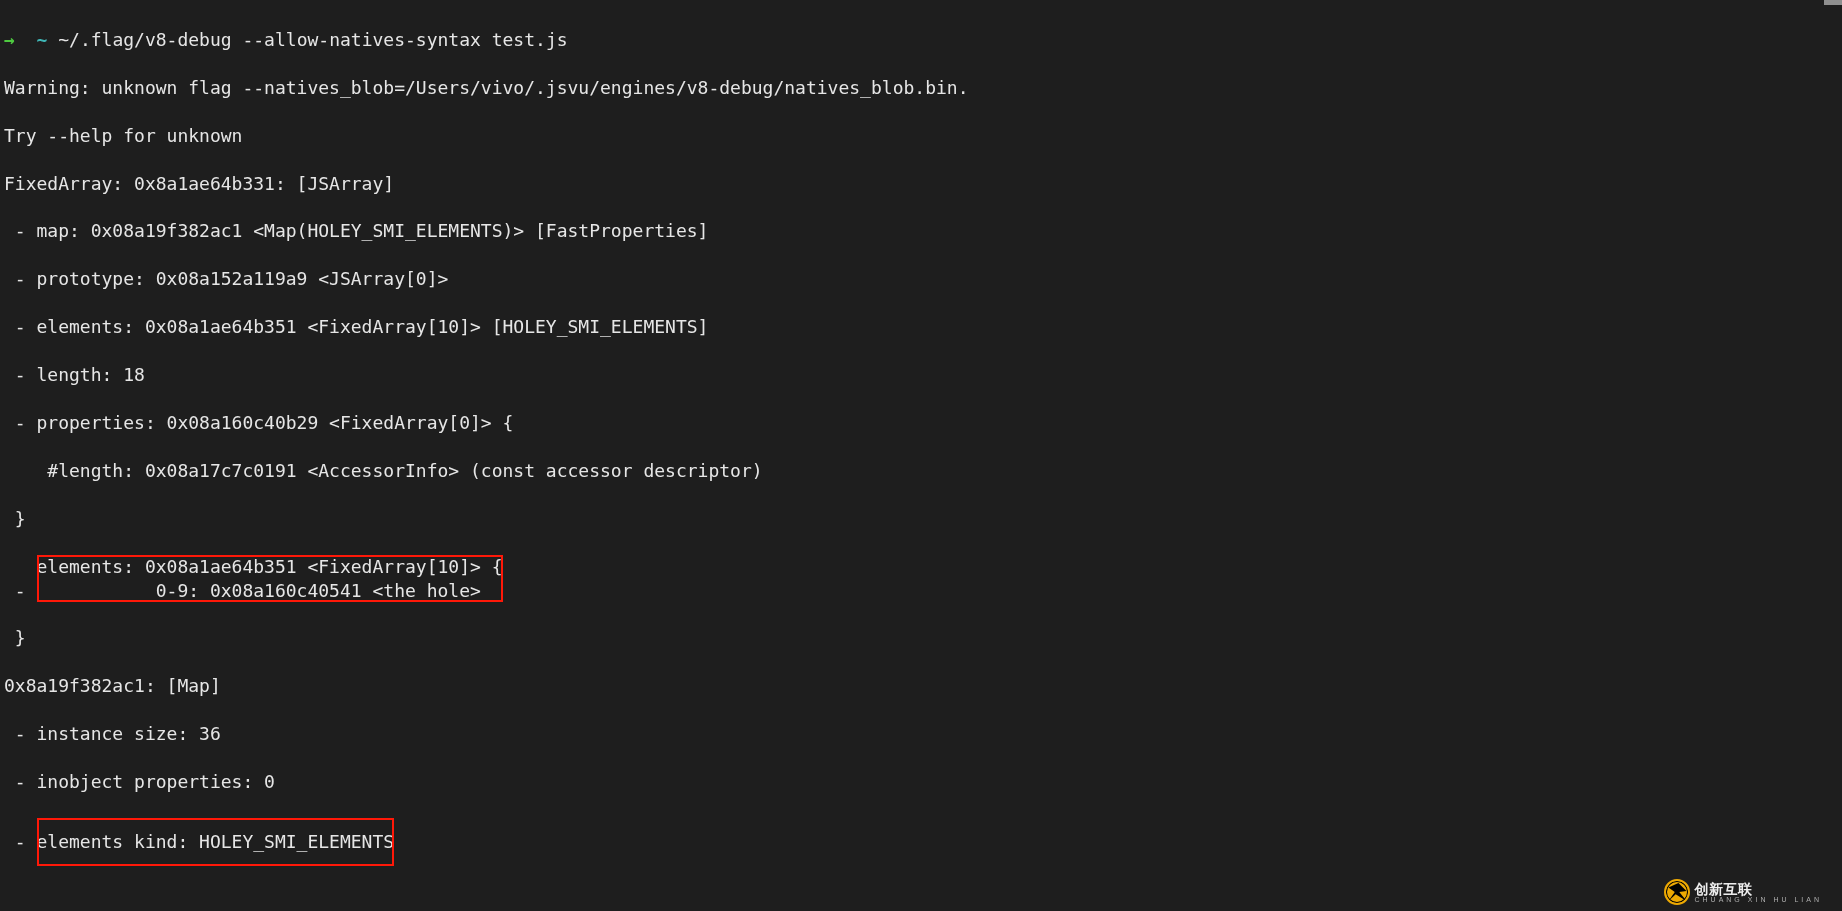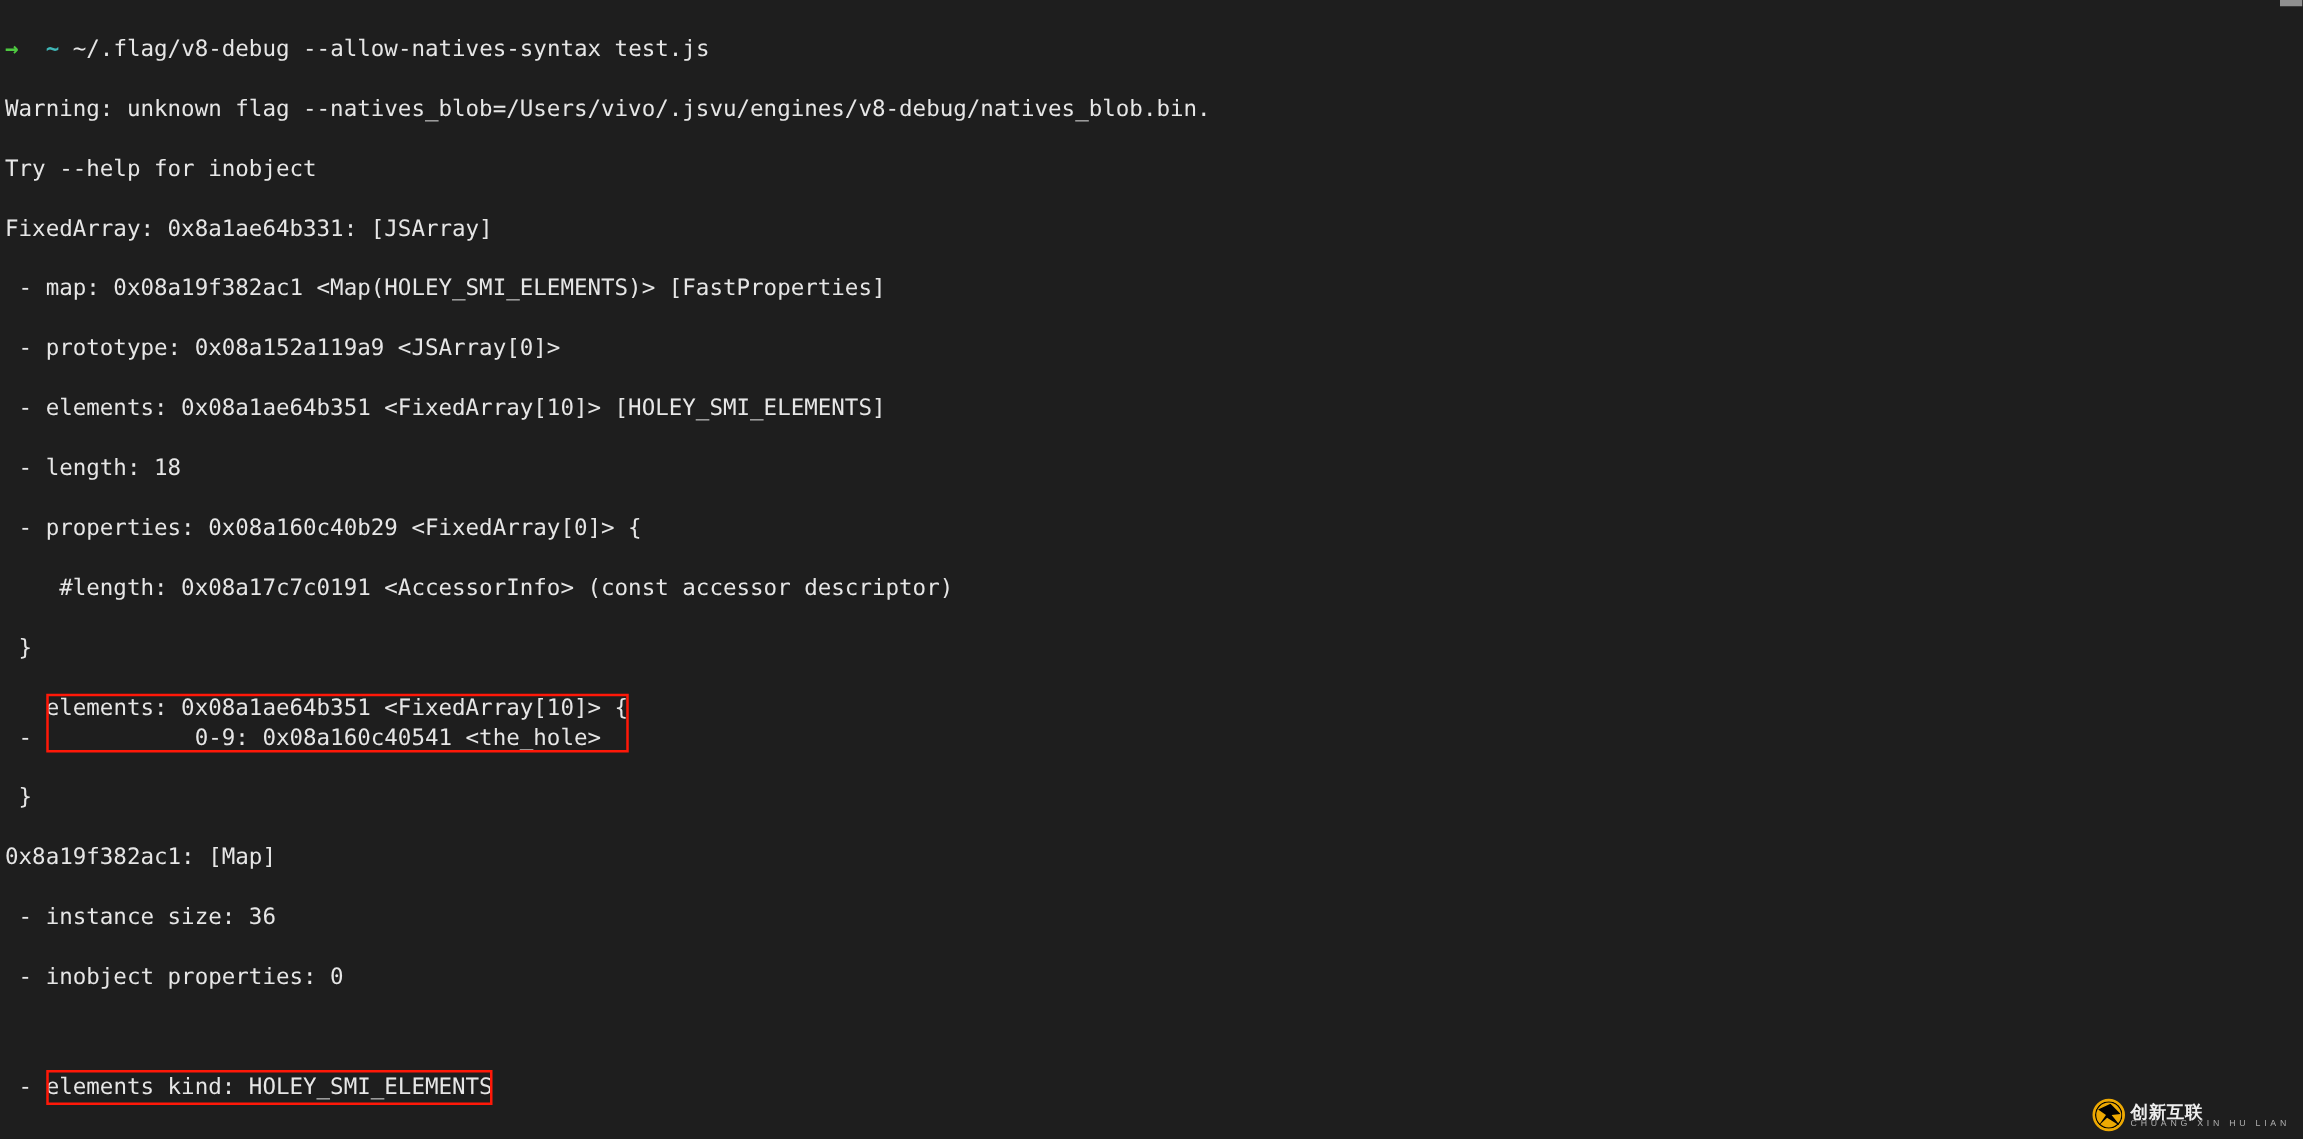--- a/index.html
+++ b/index.html
@@ -26,35 +26,34 @@
     outline: 2px solid #ff1808;
     outline-offset: -2px;
     display: inline-block;
     padding: 0 0px;
     text-align: right;
   }
   .hl-sm {
     outline: 2px solid #ff1808;
     outline-offset: -2px;
     display: inline-block;
-    padding: 2px 0px;
-    margin-top: 38px;
+    padding: 12px 0px;
   }
   .line { display: block; min-height: 1.33em;}
   .scroll-track {
     position: absolute;
     top: 0;
     right: 0;
     width: 18px;
     height: 5px;
     background: #8f8f8f;
   }
   .watermark {
     position: absolute;
-    right: 10px;
+    right: 20px;
     bottom: 6px;
     display: flex;
     align-items: center;
     gap: 4px;
     opacity: .92;
   }
   .wm-icon {
     width: 22px; height: 22px;
     border-radius: 50%;
     background: #ffb500;
@@ -79,21 +78,21 @@
     letter-spacing: .5px;
   }
   .wm-text small{display:block;font-size:7px;color:#bbb;letter-spacing:3px;font-weight:normal;}
 </style>
 </head>
 <body>
 
 <div class="term">
 <span class="line"><span class="arrow">→</span>  <span class="tilde">~</span> <span class="cmd">~/.flag/v8-debug --allow-natives-syntax test.js</span></span>
 <span class="line">Warning: unknown flag --natives_blob=/Users/vivo/.jsvu/engines/v8-debug/natives_blob.bin.</span>
-<span class="line">Try --help for inobject</span>
+<span class="line">Try --help for unknown</span>
 <span class="line">FixedArray: 0x8a1ae64b331: [JSArray]</span>
 <span class="line"> - map: 0x08a19f382ac1 &lt;Map(HOLEY_SMI_ELEMENTS)&gt; [FastProperties]</span>
 <span class="line"> - prototype: 0x08a152a119a9 &lt;JSArray[0]&gt;</span>
 <span class="line"> - elements: 0x08a1ae64b351 &lt;FixedArray[10]&gt; [HOLEY_SMI_ELEMENTS]</span>
 <span class="line"> - length: 18</span>
 <span class="line"> - properties: 0x08a160c40b29 &lt;FixedArray[0]&gt; {</span>
 <span class="line">    #length: 0x08a17c7c0191 &lt;AccessorInfo&gt; (const accessor descriptor)</span>
 <span class="line"> }</span>
 <span class="line"><span> - </span><span class="hl">elements: 0x08a1ae64b351 &lt;FixedArray[10]&gt; {
          0-9: 0x08a160c40541 &lt;the_hole&gt;  </span></span>

